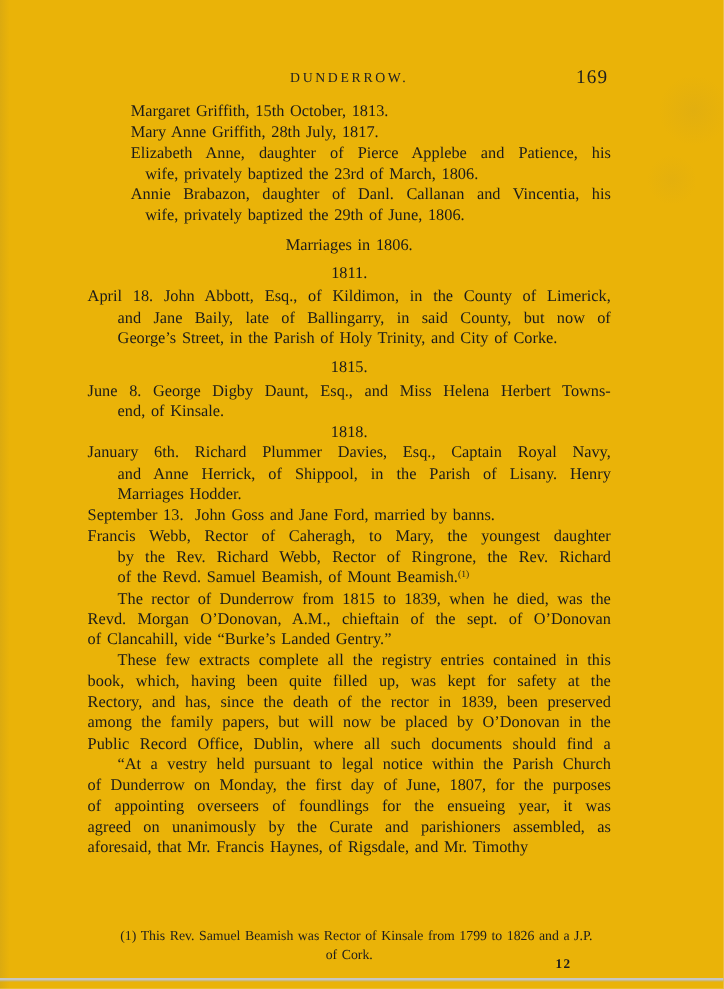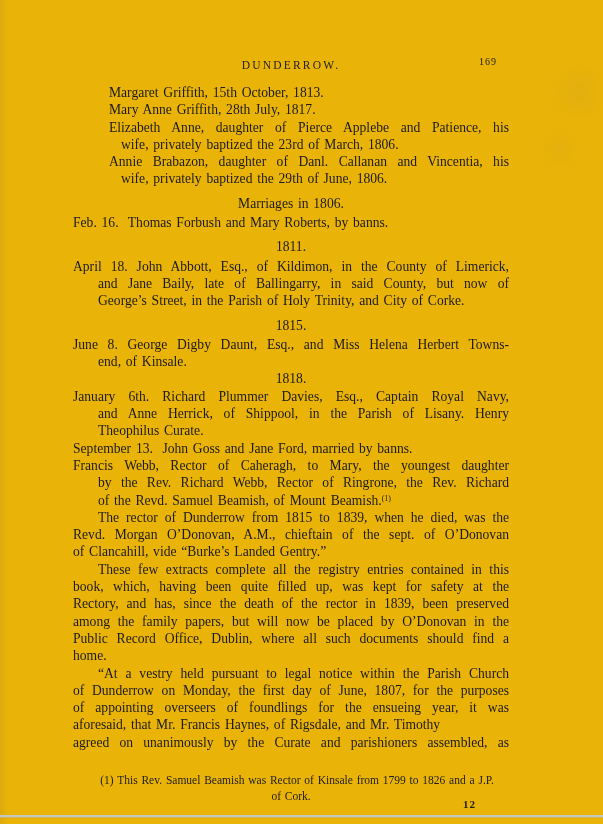--- a/index.html
+++ b/index.html
@@ -30,22 +30,22 @@
     left: 73px; top: 56px; width: 436px; height: 18px;
   }
   .running-head {
     position: absolute; left: 0; right: 0; top: 3px;
     text-align: center;
     font-size: 11.5px;
     letter-spacing: 2.2px;
     color: #222;
   }
   .page-number {
-    position: absolute; right: 12px; top: 0;
-    font-size: 10px;
+    position: absolute; right: 2px; top: 0;
+    font-size: 16px;
     letter-spacing: 1px;
     color: #1e1e1e;
   }
   .text-column {
     position: absolute;
     left: 73px; top: 84px; width: 436px;
     font-size: 13.6px;
     line-height: 17.3px;
   }
   .line { white-space: pre-wrap; word-spacing: 0.10em; }
@@ -116,23 +116,20 @@
         <div class="line j">Elizabeth Anne, daughter of Pierce Applebe and Patience, his</div>
         <div class="line">wife, privately baptized the 23rd of March, 1806.</div>
       </div>
       <div class="block baptism">
         <div class="line j">Annie Brabazon, daughter of Danl. Callanan and Vincentia, his</div>
         <div class="line">wife, privately baptized the 29th of June, 1806.</div>
       </div>
       <div class="block heading">
         <div class="line">Marriages in 1806.</div>
       </div>
-      <div class="block entry">
-        <div class="line">Feb. 16.  Thomas Forbush and Mary Roberts, by banns.</div>
-      </div>
       <div class="block heading">
         <div class="line">1811.</div>
       </div>
       <div class="block entry">
         <div class="line j">April 18.  John Abbott, Esq., of Kildimon, in the County of Limerick,</div>
         <div class="line j">and Jane Baily, late of Ballingarry, in said County, but now of</div>
         <div class="line">George’s Street, in the Parish of Holy Trinity, and City of Corke.</div>
       </div>
       <div class="block heading">
         <div class="line">1815.</div>
@@ -140,49 +137,48 @@
       <div class="block entry">
         <div class="line j">June 8.  George Digby Daunt, Esq., and Miss Helena Herbert Towns-</div>
         <div class="line">end, of Kinsale.</div>
       </div>
       <div class="block heading-tight">
         <div class="line">1818.</div>
       </div>
       <div class="block entry">
         <div class="line j">January 6th.  Richard Plummer Davies, Esq., Captain Royal Navy,</div>
         <div class="line j">and Anne Herrick, of Shippool, in the Parish of Lisany.  Henry</div>
-        <div class="line">Theophilus Curate.</div>
+        <div class="line">Marriages Hodder.</div>
       </div>
       <div class="block entry">
         <div class="line">September 13.  John Goss and Jane Ford, married by banns.</div>
       </div>
       <div class="block entry">
         <div class="line j">Francis Webb, Rector of Caheragh, to Mary, the youngest daughter</div>
         <div class="line j">by the Rev. Richard Webb, Rector of Ringrone, the Rev. Richard</div>
         <div class="line">of the Revd. Samuel Beamish, of Mount Beamish.<sup class="fnref">(1)</sup></div>
       </div>
       <div class="block para">
         <div class="line j">The rector of Dunderrow from 1815 to 1839, when he died, was the</div>
         <div class="line j">Revd. Morgan O’Donovan, A.M., chieftain of the sept. of O’Donovan</div>
         <div class="line">of Clancahill, vide “Burke’s Landed Gentry.”</div>
       </div>
       <div class="block para">
         <div class="line j">These few extracts complete all the registry entries contained in this</div>
         <div class="line j">book, which, having been quite filled up, was kept for safety at the</div>
         <div class="line j">Rectory, and has, since the death of the rector in 1839, been preserved</div>
         <div class="line j">among the family papers, but will now be placed by O’Donovan in the</div>
         <div class="line j">Public Record Office, Dublin, where all such documents should find a</div>
-        <div class="line">home.</div>
       </div>
       <div class="block para">
         <div class="line j">“At a vestry held pursuant to legal notice within the Parish Church</div>
         <div class="line j">of Dunderrow on Monday, the first day of June, 1807, for the purposes</div>
         <div class="line j">of appointing overseers of foundlings for the ensueing year, it was</div>
+        <div class="line j">agreed on unanimously by the Curate and parishioners assembled, as</div>
         <div class="line">aforesaid, that Mr. Francis Haynes, of Rigsdale, and Mr. Timothy</div>
-        <div class="line j">agreed on unanimously by the Curate and parishioners assembled, as</div>
       </div>
     </div>
 
   <div class="footnote">
       <div class="line">(1) This Rev. Samuel Beamish was Rector of Kinsale from 1799 to 1826 and a J.P.</div>
       <div class="line">of Cork.</div>
     </div>
 
   <div class="signature-mark">12</div>
 

